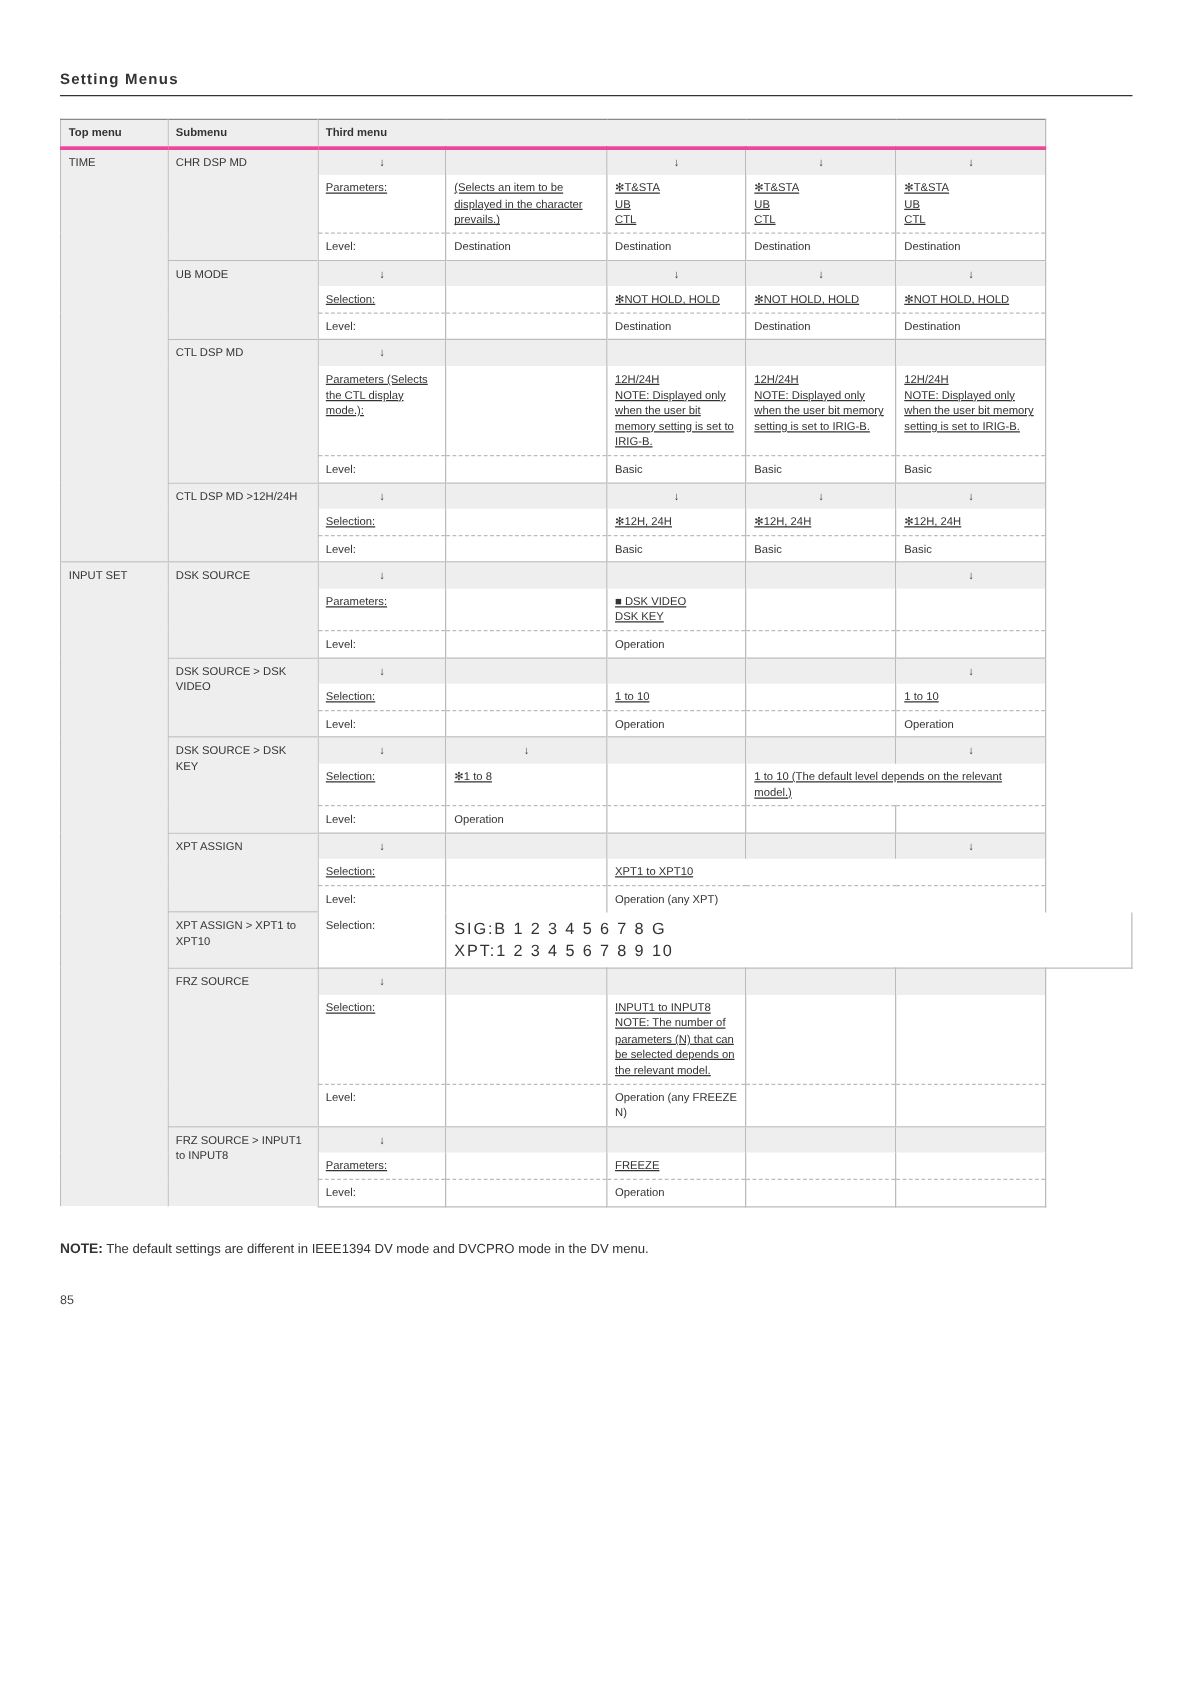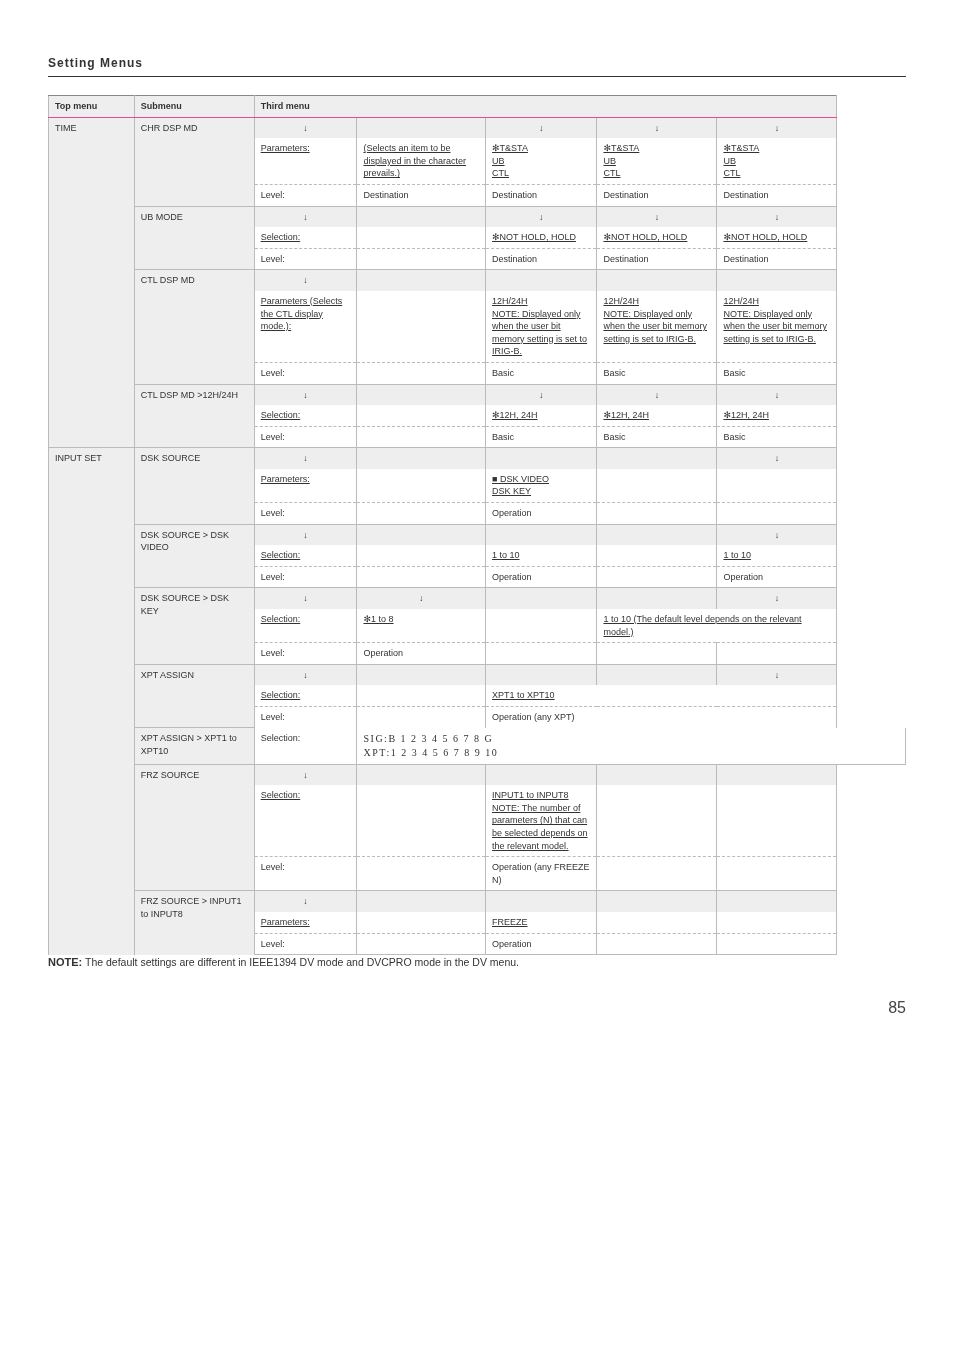--- a/index.html
+++ b/index.html
@@ -30,41 +30,41 @@
     font-size: 9px;
     line-height: 1.4;
     text-align: left;
     position: relative;
   }
   .hdr th {
     background: #ddd;
     font-weight: bold;
     font-size: 9.5px;
     border-top: 1px solid #888;
-    border-bottom: 1px solid #ec4899;
+    border-bottom: 3px solid #ec4899;
   }
   .col-top    { width: 10%; }
   .col-sub    { width: 14%; }
   .col-1      { width: 12%; }
   .col-2      { width: 15%; }
   .col-3      { width: 13%; }
   .col-4      { width: 14%; }
   .col-5      { width: 14%; }
   td.shade, th.shade { background: #eee; }
   td.bord-r, th.bord-r { border-right: 1px solid #bbb; }
   td.bord-l, th.bord-l { border-left: 1px solid #bbb; }
   td.bord-t, th.bord-t { border-top: 1px solid #bbb; }
   td.bord-b, th.bord-b { border-bottom: 1px solid #bbb; }
   td.dash-b { border-bottom: 1px dashed #bbb; text-decoration: underline; }
   .param-row td { background:#eee; height:18px; }
   .level-row td { font-size:9px; }
   .note p { margin: 0 0 12px 0; font-size:10.5px; line-height:1.45; }
   .note b { font-weight:bold; font-size:11px; }
-  .pg { text-align:right; margin-top:28px; font-size:16px; color:#444; }
-  .mono { font-family: Liberation Serif, serif; font-size:10px; letter-spacing:1.5px; white-space:pre; }
+  .pg { text-align:left; margin-top:28px; font-size:10px; color:#444; }
+  .mono { font-family: Liberation Sans, sans-serif; font-size:13px; letter-spacing:1.5px; white-space:pre; }
 </style>
 </head>
 <body>
 
 <div class="page-title">Setting Menus</div>
 
 <table class="menu">
   <colgroup>
     <col class="col-top">
       <col class="col-sub">
@@ -300,17 +300,17 @@
       <tr class="level-row">
         <td class="bord-r bord-b">Level:</td>
         <td class="bord-r bord-b"></td>
         <td class="bord-r bord-b">Operation</td>
         <td class="bord-r bord-b"></td>
         <td class="bord-r bord-b"></td>
       </tr>
     </tbody>
 </table>
 
-<div class="note" style="">
+<div class="note" style="margin-top:26px;">
   <p><b>NOTE:</b> <span>The default settings are different in IEEE1394 DV mode and DVCPRO mode in the DV menu.</span></p>
 </div>
 
 <div class="pg">85</div>
 
 </body></html>

